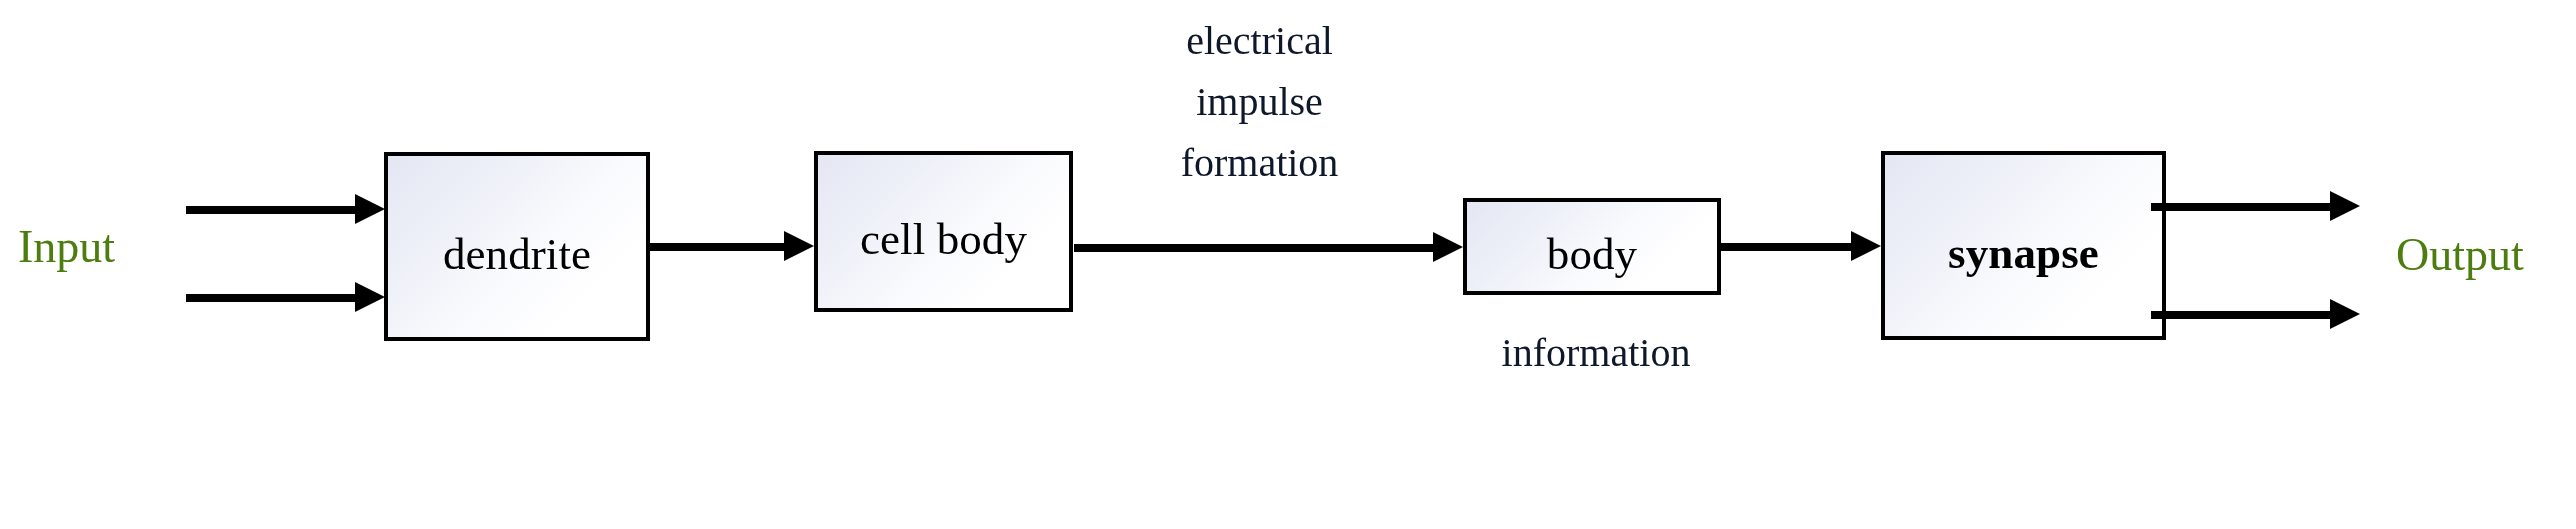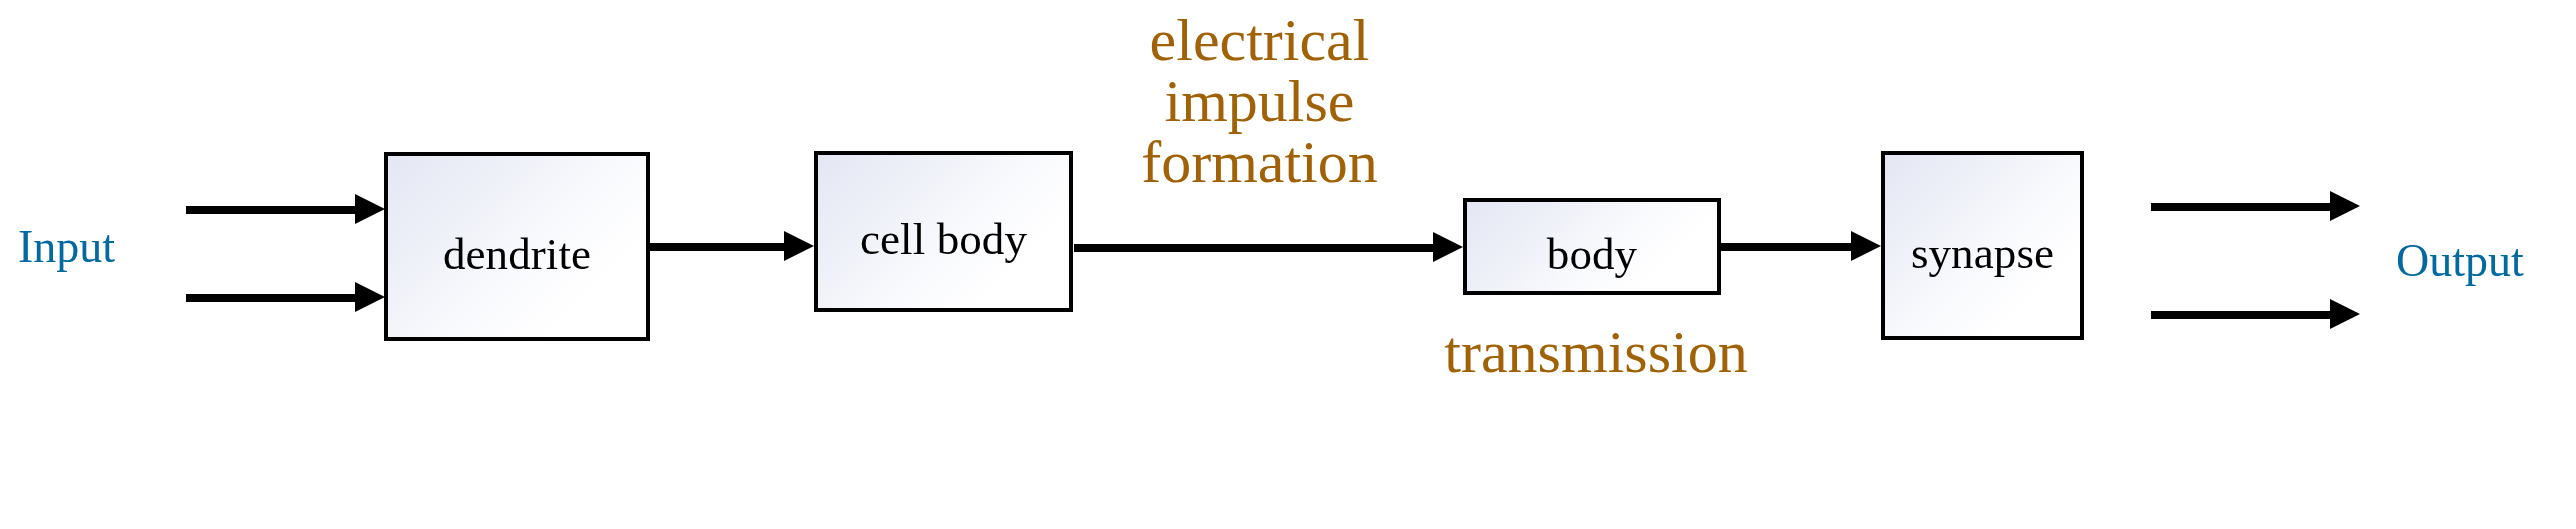--- a/index.html
+++ b/index.html
@@ -32,41 +32,41 @@
     line-height: 1;
     letter-spacing: 0.1px;
     white-space: nowrap;
     color: #000000;
     margin-top: 16px;
   }
 
   #box-dendrite  { left: 384px;  top: 152px; width: 266px; height: 189px; }
   #box-cellbody  { left: 814px; top: 151px; width: 259px; height: 161px; }
   #box-axon      { left: 1463px; top: 198px; width: 258px; height: 97px; }
-  #box-synapse   { left: 1881px; top: 151px; width: 203px; height: 189px; }
+  #box-synapse   { left: 1881px; top: 151px; width: 285px; height: 189px; font-weight: bold; }
 
   
   .caption {
     position: absolute;
-    font-size: 60px;
+    font-size: 40px;
     line-height: 61px;
     white-space: pre-line;
     text-align: center;
-    color: #a16207;
+    color: #0f172a;
   }
   .endlabel {
     position: absolute;
     font-size: 46px;
     line-height: 1;
     white-space: nowrap;
-    color: #0369a1;
+    color: #4d7c0f;
   }
 
   #label-input        { left: 18px;   top: 224px; }
-  #label-output       { left: 2396px; top: 238px; }
+  #label-output       { left: 2396px; top: 232px; }
   #caption-info-proc  { left: 790px; top: 358px; width: 313px; }
   #caption-electrical { left: 1103px; top: 10.4px;  width: 313px; }
   #caption-transmission { left: 1417px; top: 322px; width: 358px; }
 
   
   .arrow {
     position: absolute;
     height: 0;
   }
   .arrow .shaft {
@@ -130,21 +130,21 @@
 
   <div class="arrow" id="arrow-cellbody-axon">
     <div class="shaft" style="width:359px;"></div>
     <div class="head" style="left:359px;"></div>
   </div>
 
   <div class="box" id="box-axon">
     <span class="box-label">body</span>
   </div>
 
-  <div class="caption" id="caption-transmission">transmission</div>
+  <div class="caption" id="caption-transmission">information</div>
 
   <div class="arrow" id="arrow-axon-synapse">
     <div class="shaft" style="width:130px;"></div>
     <div class="head" style="left:130px;"></div>
   </div>
 
   <div class="box" id="box-synapse">
     <span class="box-label">synapse</span>
   </div>
 

